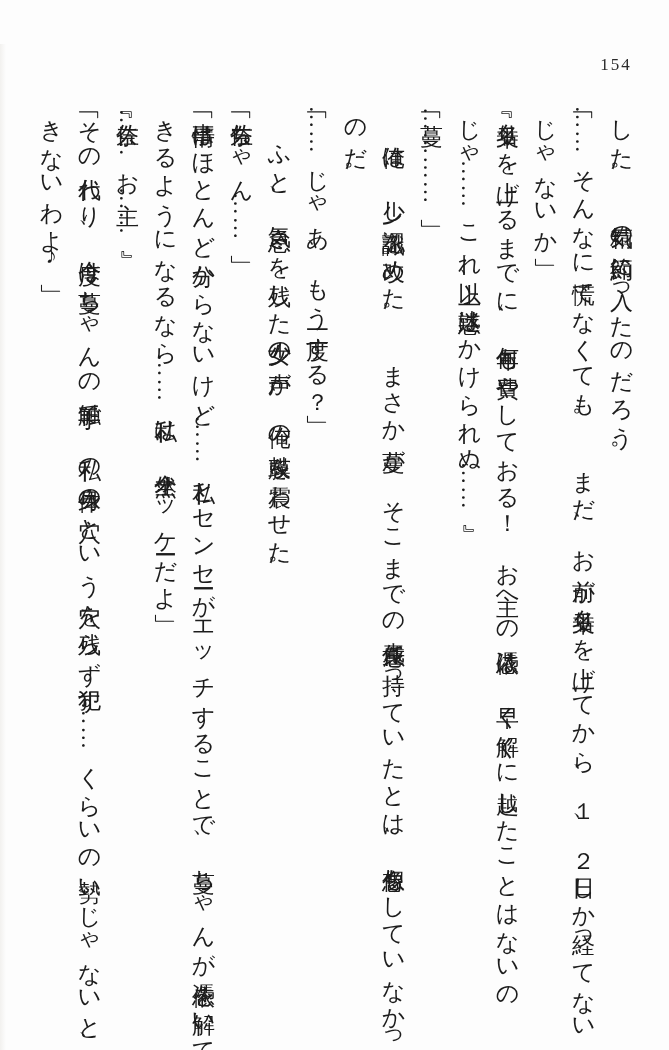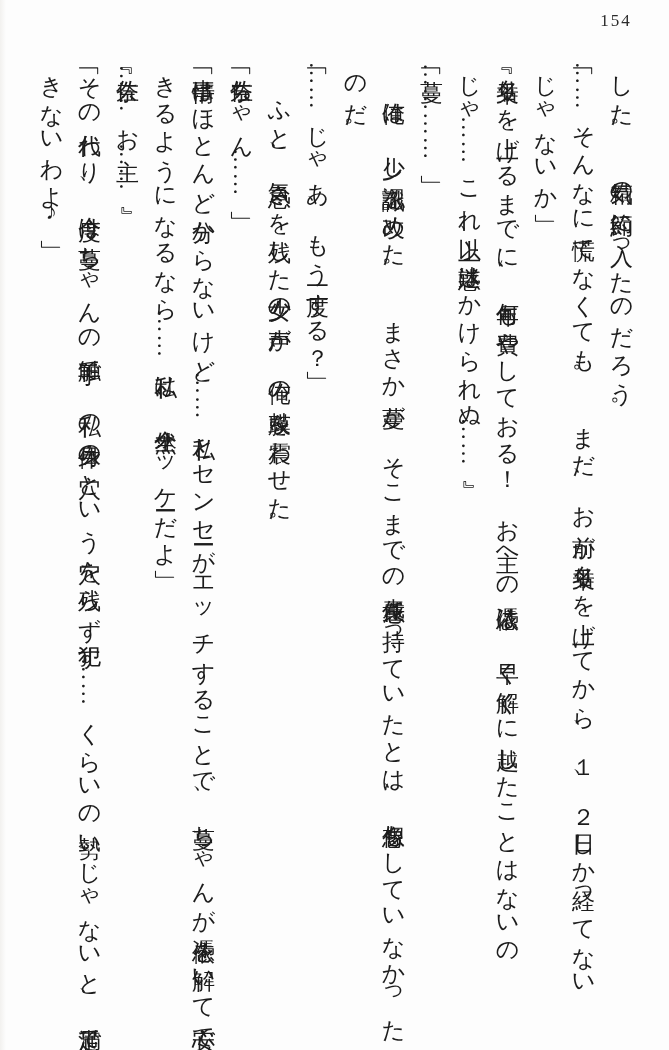--- a/index.html
+++ b/index.html
@@ -10,20 +10,21 @@
     width: 669px;
     height: 1050px;
     position: relative;
     background: #fdfdfd;
     overflow: hidden;
   }
   .page {
     position: absolute;
     inset: 0;
     background: linear-gradient(90deg, #f2f1ef 0px, #fdfdfd 6px, #fdfdfd 100%);
+    margin-top: 44px;
   }
   .page-number {
     position: absolute;
     top: 11px;
     left: 596px;
     width: 40px;
     text-align: center;
     font-family: "Liberation Serif", "DejaVu Serif", serif;
     font-size: 17px;
     letter-spacing: 2px;

